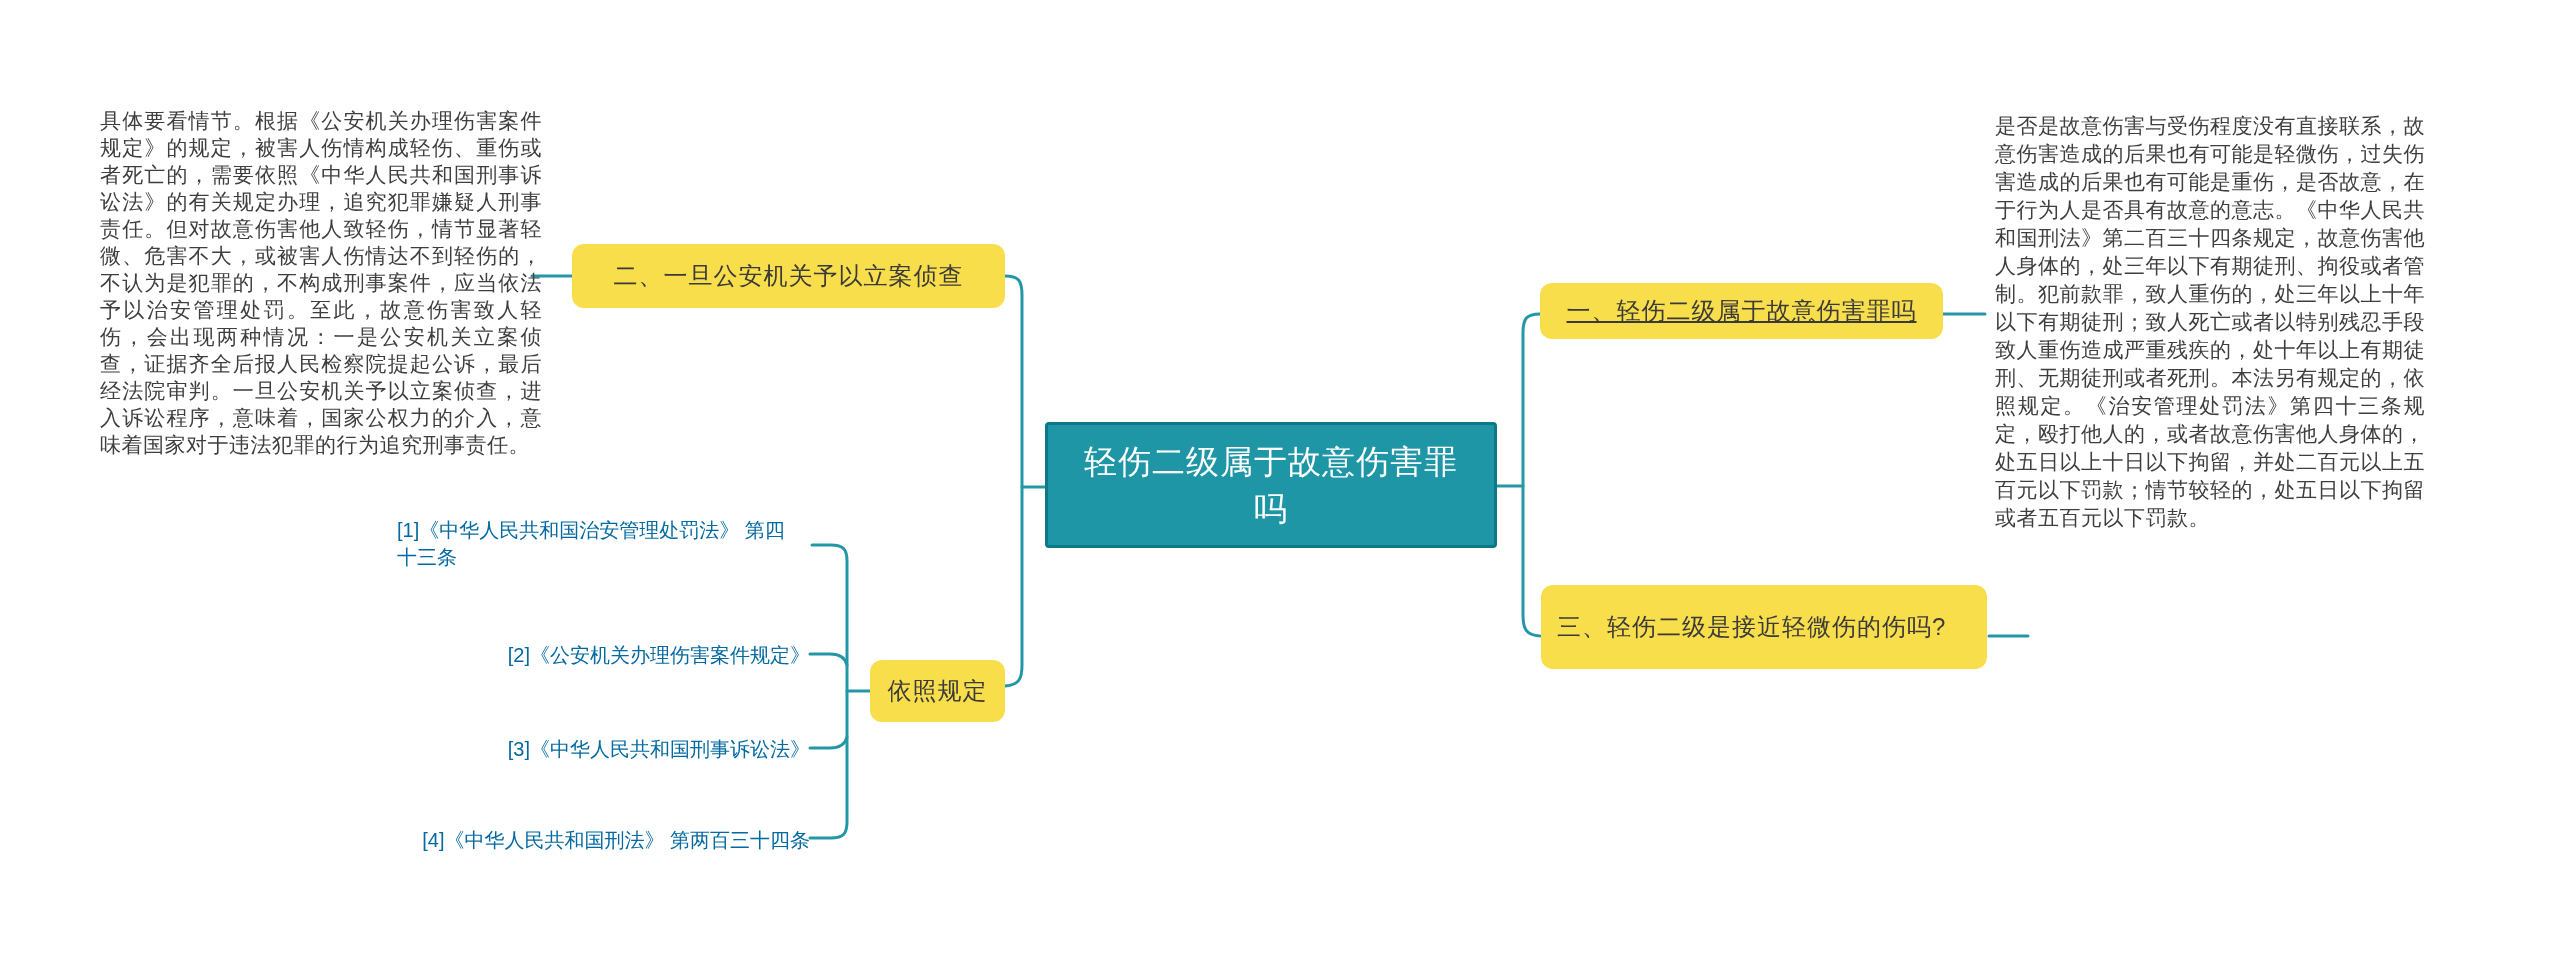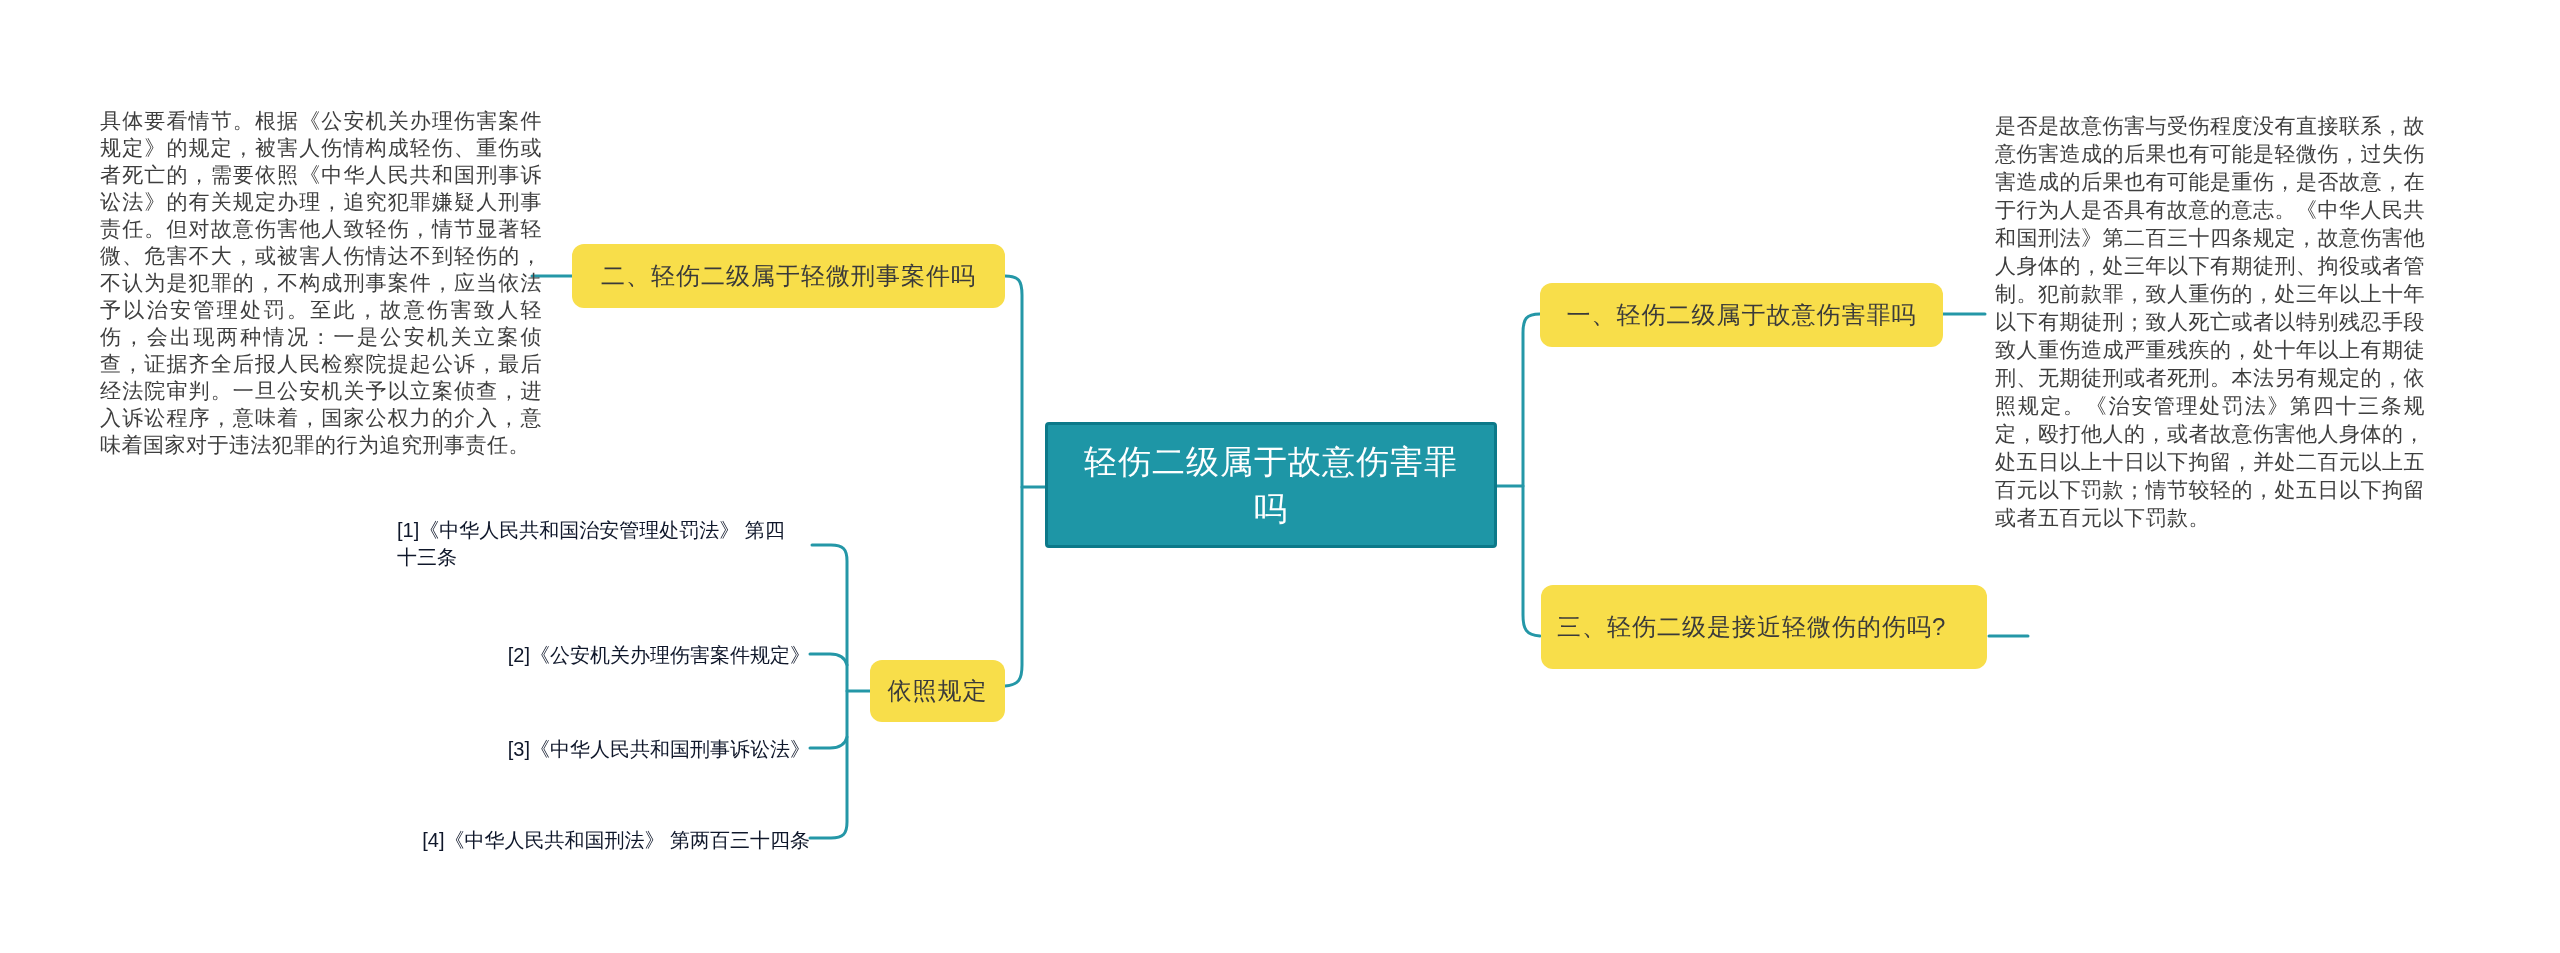--- a/index.html
+++ b/index.html
@@ -63,26 +63,26 @@
   .note {
     position: absolute;
     color: #3e3e3e;
     font-size: 21px;
     line-height: 27px;
     text-align: justify;
     letter-spacing: 0.5px;
   }
   .citation {
     position: absolute;
-    color: #0f172a;
+    color: #0369a1;
     font-size: 20px;
     line-height: 27px;
   }
   #node-b2 { left: 572px;  top: 244px; width: 433px; height: 64px; }
-  #node-b1 { left: 1540px; top: 283px; width: 403px; height: 64px; }
+  #node-b1 { left: 1540px; top: 283px; width: 403px; height: 56px; text-decoration: underline; }
   #node-b3 {
     left: 1541px; top: 585px; width: 446px; height: 84px;
     justify-content: flex-start;
     text-align: left;
     line-height: 34px;
     padding: 0 38px 0 16px;
   }
   #node-cite { left: 870px; top: 660px; width: 135px; height: 62px; }
   #note-b2 { left: 100px;  top: 107px;  width: 442px; }
   #note-b1 { left: 1995px; top: 112px; width: 430px; line-height: 28px; }
@@ -125,21 +125,21 @@
   <div class="node-root">
     <span>轻伤二级属于故意伤害罪吗</span>
   </div>
 
   <div class="node" id="node-b1">
     <span>一、轻伤二级属于故意伤害罪吗</span>
   </div>
   <div class="note" id="note-b1">是否是故意伤害与受伤程度没有直接联系，故意伤害造成的后果也有可能是轻微伤，过失伤害造成的后果也有可能是重伤，是否故意，在于行为人是否具有故意的意志。《中华人民共和国刑法》第二百三十四条规定，故意伤害他人身体的，处三年以下有期徒刑、拘役或者管制。犯前款罪，致人重伤的，处三年以上十年以下有期徒刑；致人死亡或者以特别残忍手段致人重伤造成严重残疾的，处十年以上有期徒刑、无期徒刑或者死刑。本法另有规定的，依照规定。《治安管理处罚法》第四十三条规定，殴打他人的，或者故意伤害他人身体的，处五日以上十日以下拘留，并处二百元以上五百元以下罚款；情节较轻的，处五日以下拘留或者五百元以下罚款。</div>
 
   <div class="node" id="node-b2">
-    <span>二、轻伤二级属于轻微刑事案件吗</span>
+    <span>二、一旦公安机关予以立案侦查</span>
   </div>
   <div class="note" id="note-b2">具体要看情节。根据《公安机关办理伤害案件规定》的规定，被害人伤情构成轻伤、重伤或者死亡的，需要依照《中华人民共和国刑事诉讼法》的有关规定办理，追究犯罪嫌疑人刑事责任。但对故意伤害他人致轻伤，情节显著轻微、危害不大，或被害人伤情达不到轻伤的，不认为是犯罪的，不构成刑事案件，应当依法予以治安管理处罚。至此，故意伤害致人轻伤，会出现两种情况：一是公安机关立案侦查，证据齐全后报人民检察院提起公诉，最后经法院审判。一旦公安机关予以立案侦查，进入诉讼程序，意味着，国家公权力的介入，意味着国家对于违法犯罪的行为追究刑事责任。</div>
 
   <div class="node" id="node-b3">
     <span>三、轻伤二级是接近轻微伤的伤吗?</span>
   </div>
 
   <div class="node" id="node-cite">
     <span>依照规定</span>
   </div>

